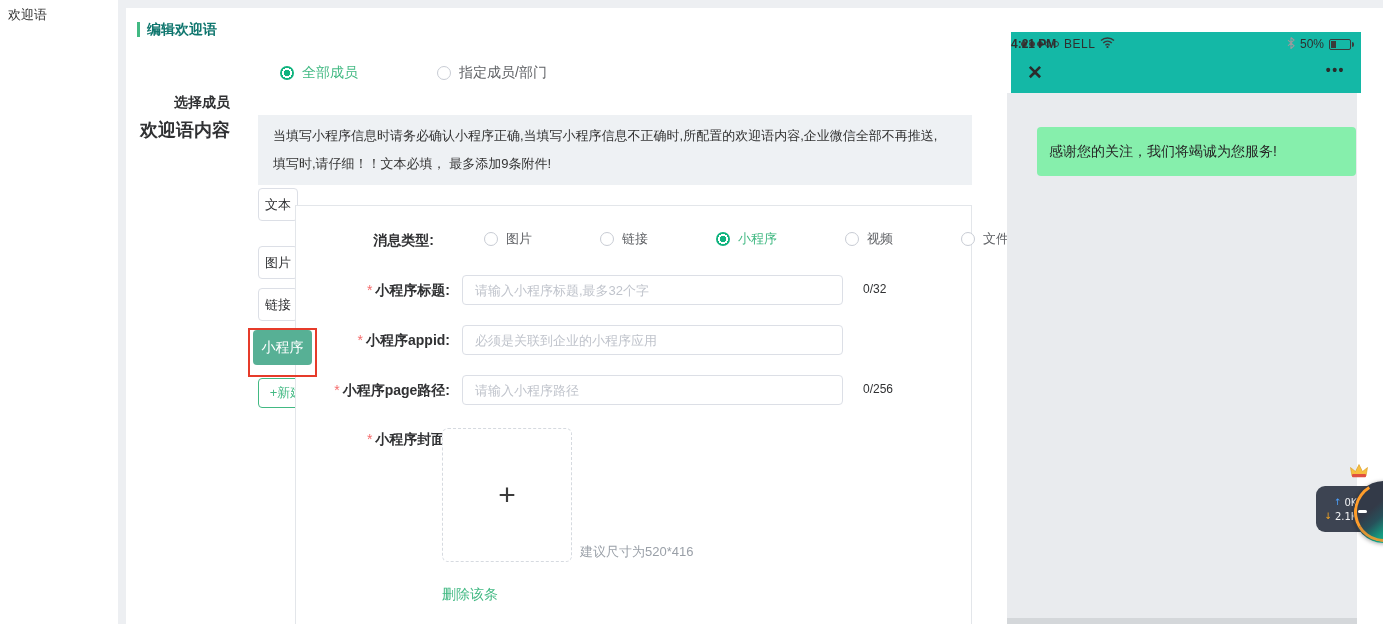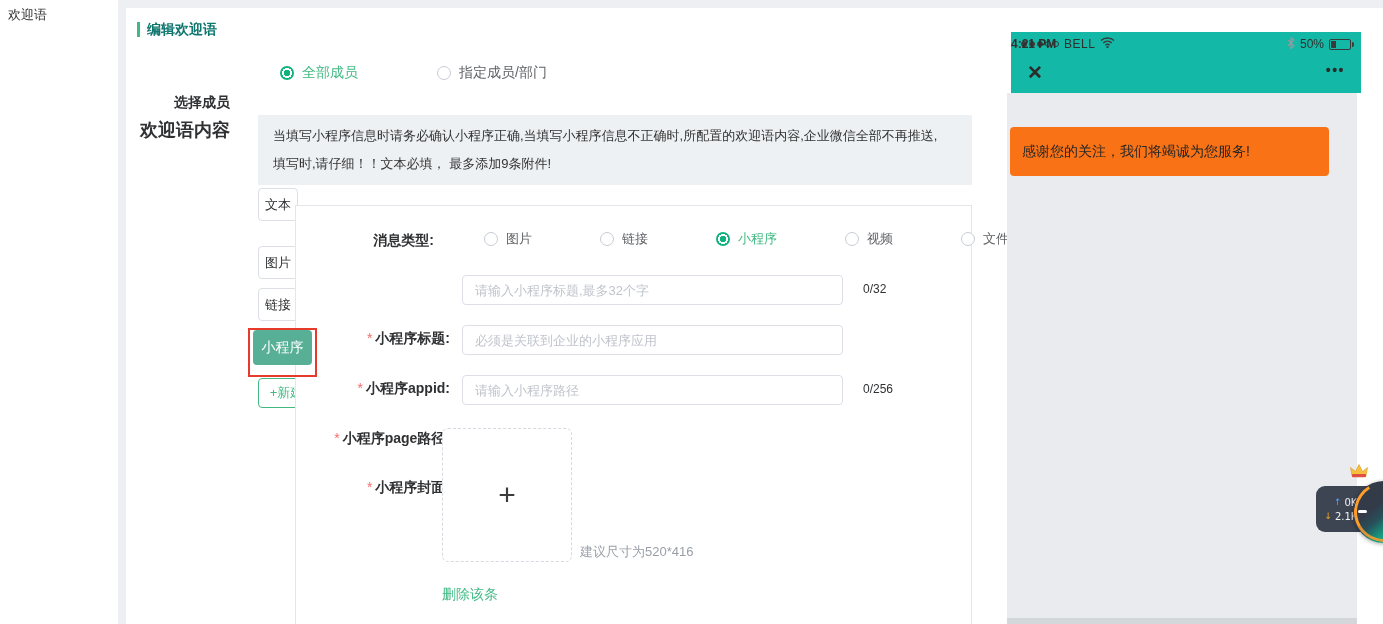--- a/index.html
+++ b/index.html
@@ -37,21 +37,21 @@
   .tab-new { position:absolute; left:258px; top:378px; width:57px; height:30px; line-height:28px; text-align:center; font-size:13px; background:#fff; border:1px solid #42b983; border-radius:4px; color:#42b983; cursor:pointer; }
   .annotation-box { position:absolute; left:248px; top:328px; width:69px; height:49px; border:2px solid #e63b2a; z-index:4; pointer-events:none; }
 
   
   .panel { position:absolute; left:295px; top:205px; width:677px; height:520px; border:1px solid #e3e6ea; background:#fff; }
 
   .msg-label { position:absolute; left:330px; top:232px; width:104px; text-align:right; font-size:14px; font-weight:bold; }
   .msg-radios { position:absolute; left:443px; top:230px; display:flex; gap:27px; align-items:center; }
   .msg-radios .radio-item { font-size:13px; }
 
-  .f-label { position:absolute; left:290px; width:160px; text-align:right; font-size:14px; font-weight:bold; color:#303133;margin-top:48px; }
+  .f-label { position:absolute; left:290px; width:160px; text-align:right; font-size:14px; font-weight:bold; color:#303133; }
   .req { color:#f56c6c; font-weight:normal; margin-right:3px; }
   .f-input { position:absolute; left:462px; width:381px; height:30px; border:1px solid #dcdfe6; border-radius:4px; padding:0 12px; font-size:13px; color:#606266; font-family:"Liberation Sans", sans-serif; outline:none; background:#fff; }
   .f-input::placeholder { color:#c0c4cc; }
   .counter { position:absolute; left:863px; font-size:12px; color:#303133; }
   .y1l{top:282px;} .y1i{top:275px;} .y2l{top:332px;} .y2i{top:325px;} .y3l{top:382px;} .y3i{top:375px;}
 
   .cover-label { top:431px; }
   .upload-box { position:absolute; left:442px; top:428px; width:130px; height:134px; border:1px dashed #d6dae0; border-radius:6px; background:#fff; cursor:pointer; display:flex; align-items:center; justify-content:center; }
   .plus-glyph { font-size:30px; font-weight:300; color:#3c3c3c; line-height:1; }
   .size-hint { position:absolute; left:580px; top:543px; font-size:13px; color:#9aa0a8;text-align:center; }
@@ -67,21 +67,21 @@
   .carrier { font-size:12px; letter-spacing:0.5px; margin-right:5px; }
   .sb-time { position:absolute; left:0; right:0; text-align:left; font-size:12px; font-weight:bold; color:#2f2f2f; }
   .sb-right { margin-left:auto; display:flex; align-items:center; gap:5px; z-index:1; }
   .battery { position:relative; width:22px; height:11px; border:1px solid #3a3a3a; border-radius:2px; }
   .battery::before { content:""; position:absolute; left:1px; top:1px; bottom:1px; width:24%; background:#3a3a3a; }
   .battery::after { content:""; position:absolute; right:-4px; top:2.5px; width:2.5px; height:4.5px; background:#3a3a3a; border-radius:0 2px 2px 0; }
   .navbar { position:absolute; left:0; top:24px; width:100%; height:37px; }
   .close-x { position:absolute; left:16px; top:5px; font-size:19px; color:#2b2b2b; font-weight:bold; cursor:default; }
   .more-dots { position:absolute; right:16px; top:6px; font-size:14px; letter-spacing:1.5px; color:#2b2b2b; font-weight:bold; }
   .chat { position:absolute; left:0; top:61px; width:100%; height:531px; background:#e9ebee; }
-  .bubble { position:absolute; left:3px; top:34px; width:319px; min-height:49px; background:#f97316; border-radius:4px; padding:14px 12px; font-size:14px; color:#262626; line-height:20px; }
+  .bubble { position:absolute; left:30px; top:34px; width:319px; min-height:49px; background:#86efac; border-radius:4px; padding:14px 12px; font-size:14px; color:#262626; line-height:20px; }
   .chat-bottom-strip { position:absolute; left:0; bottom:0; width:100%; height:6px; background:#d4d7da; }
 
   
   .net-overlay { position:absolute; z-index:9; }
   .crown { left:1349px; top:463px; }
   .speed-pill { left:1316px; top:486px; width:67px; height:46px; background:rgba(52,59,73,0.95); border-radius:9px; display:flex; flex-direction:column; align-items:flex-end; justify-content:center; gap:3px; padding-right:17px; }
   .speed-row { display:flex; align-items:center; gap:3px; font-size:10px; color:#f2f3f5; font-family:"DejaVu Sans", sans-serif; }
   .arrow-up { color:#4da3ff; font-size:9px; } .arrow-down { color:#f5a623; font-size:9px; }
   .ball { left:1353px; top:481px; width:62px; height:62px; border-radius:50%; background:linear-gradient(140deg,#333a48 38%,#27505a 52%,#159a80 68%,#2cc29b 100%); box-shadow:0 1px 4px rgba(0,0,0,.35); }
   .ball::before { content:""; position:absolute; inset:1px; border-radius:50%; border:3px solid transparent; border-left-color:#ff9d2b; border-bottom-color:rgba(255,157,43,.85); transform:rotate(14deg); }

